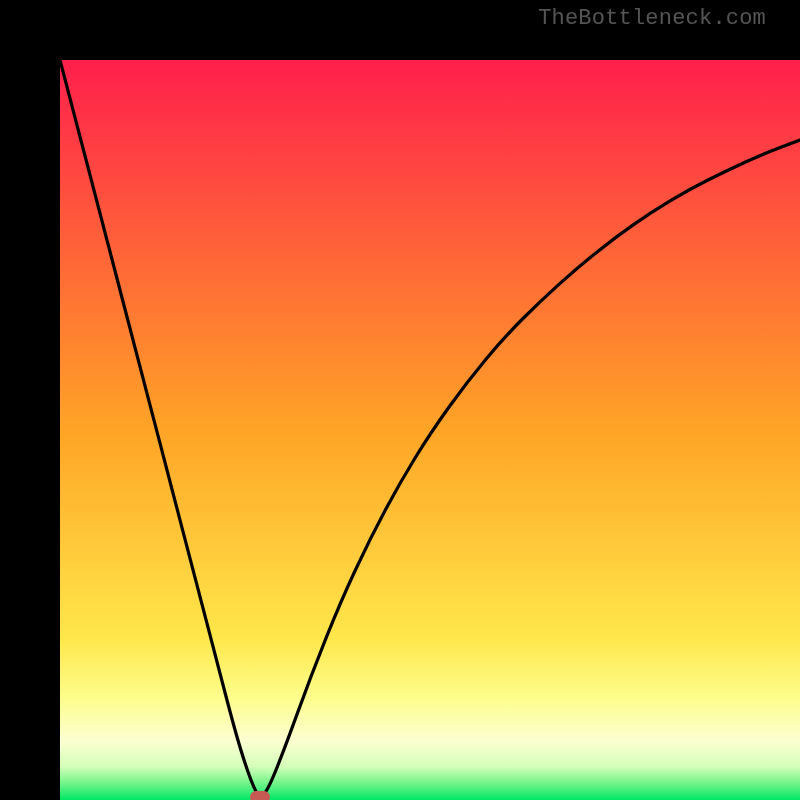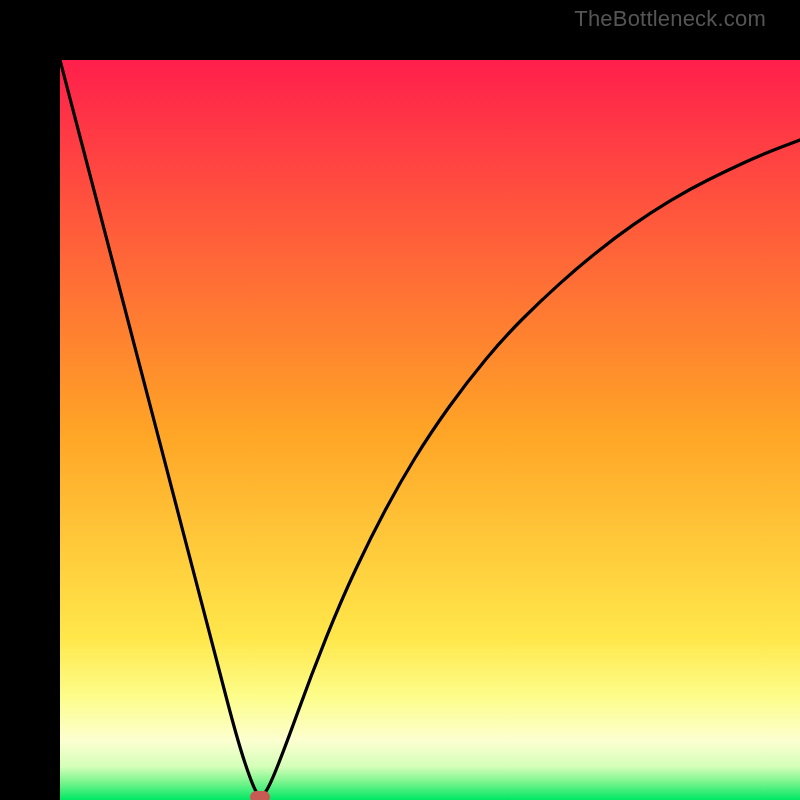--- a/index.html
+++ b/index.html
@@ -27,21 +27,21 @@
     overflow: hidden;
   }
   .watermark {
     position: absolute;
     top: 6px;
     right: 34px;
     font-size: 22px;
     font-weight: 500;
     color: #555555;
     letter-spacing: 0.2px;
-    font-family: Liberation Sans, sans-serif;
+    font-family: Liberation Mono, monospace;
   }
   .curve {
     position: absolute;
     top: 0; left: 0;
     width: 740px;
     height: 740px;
     pointer-events: none;
   }
   .marker {
     position: absolute;

